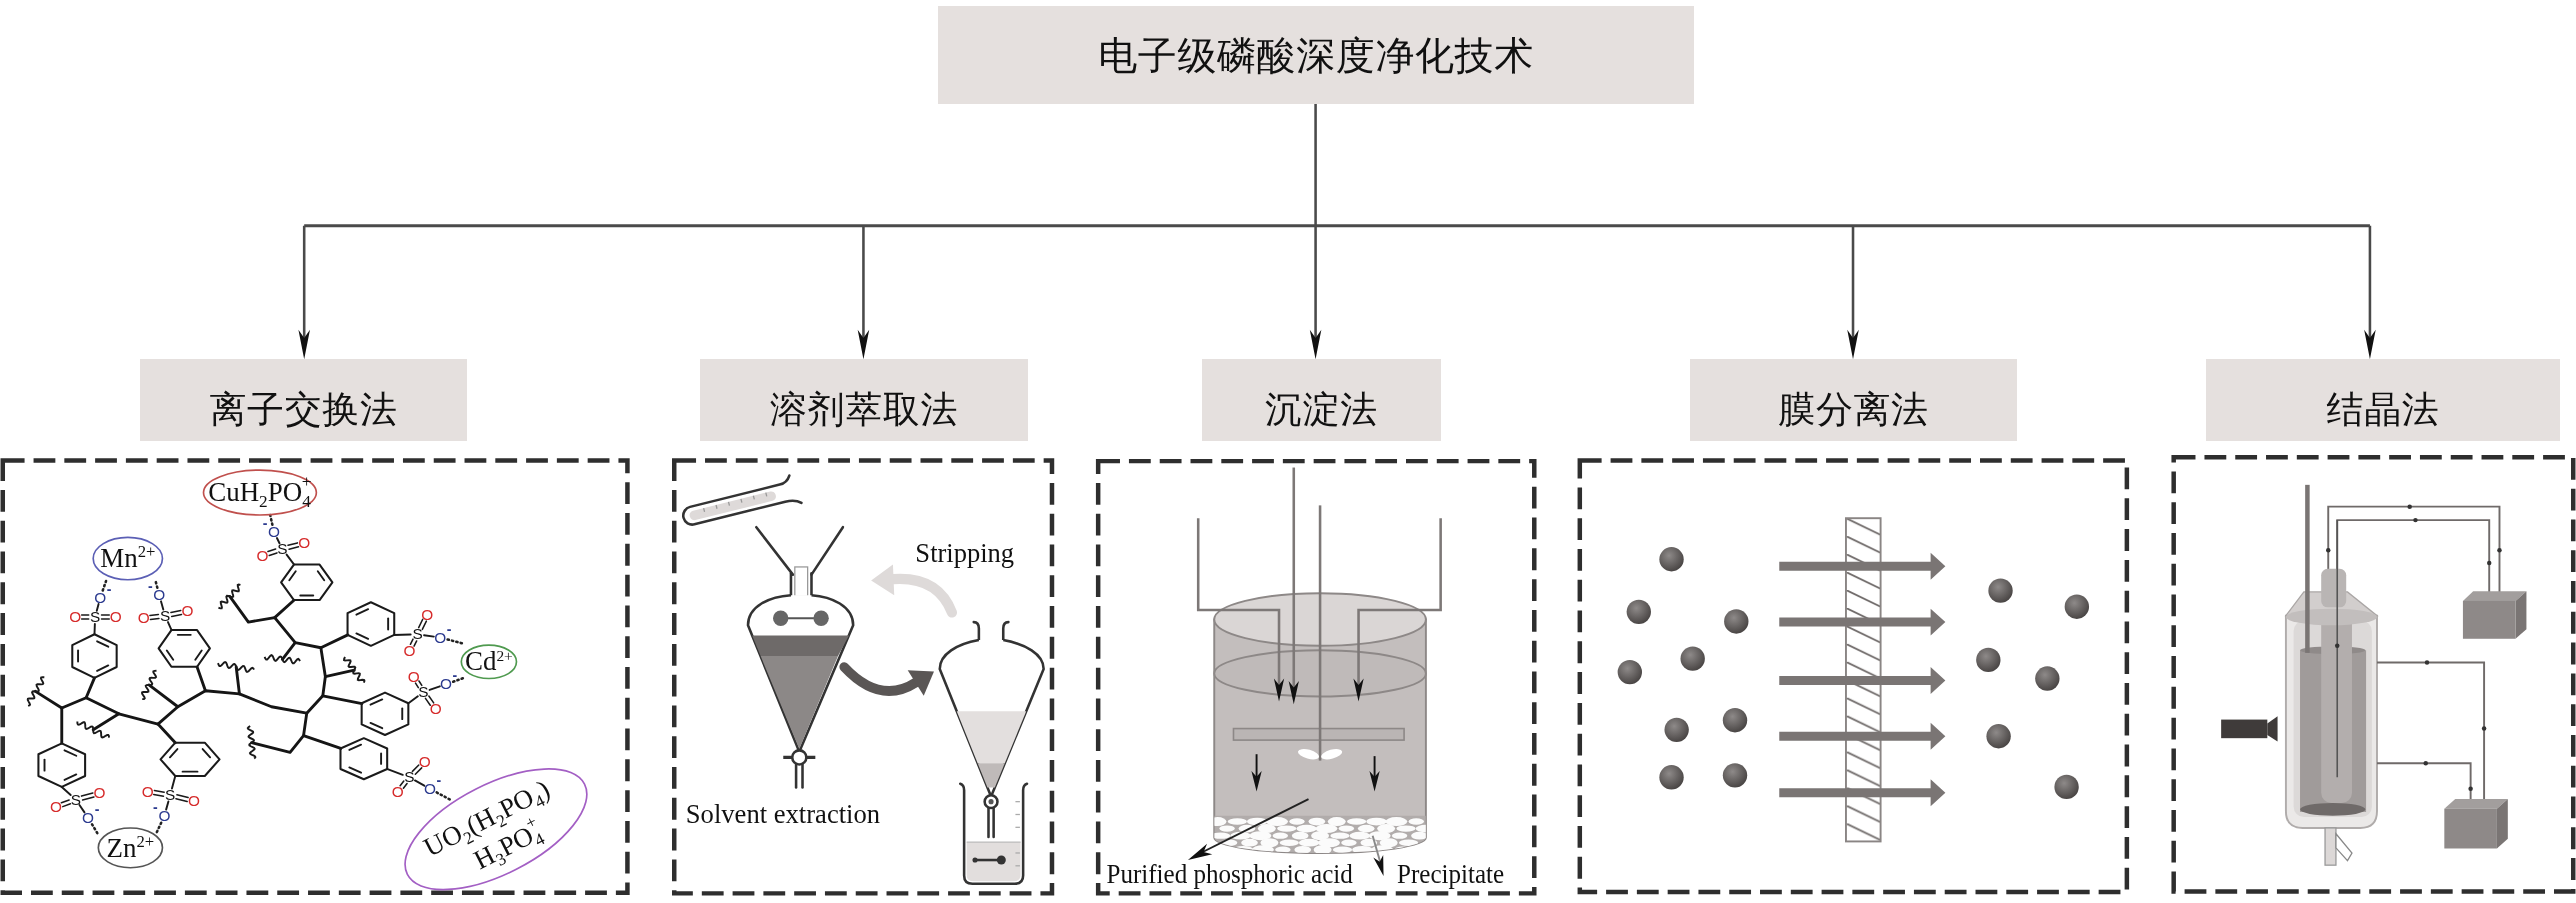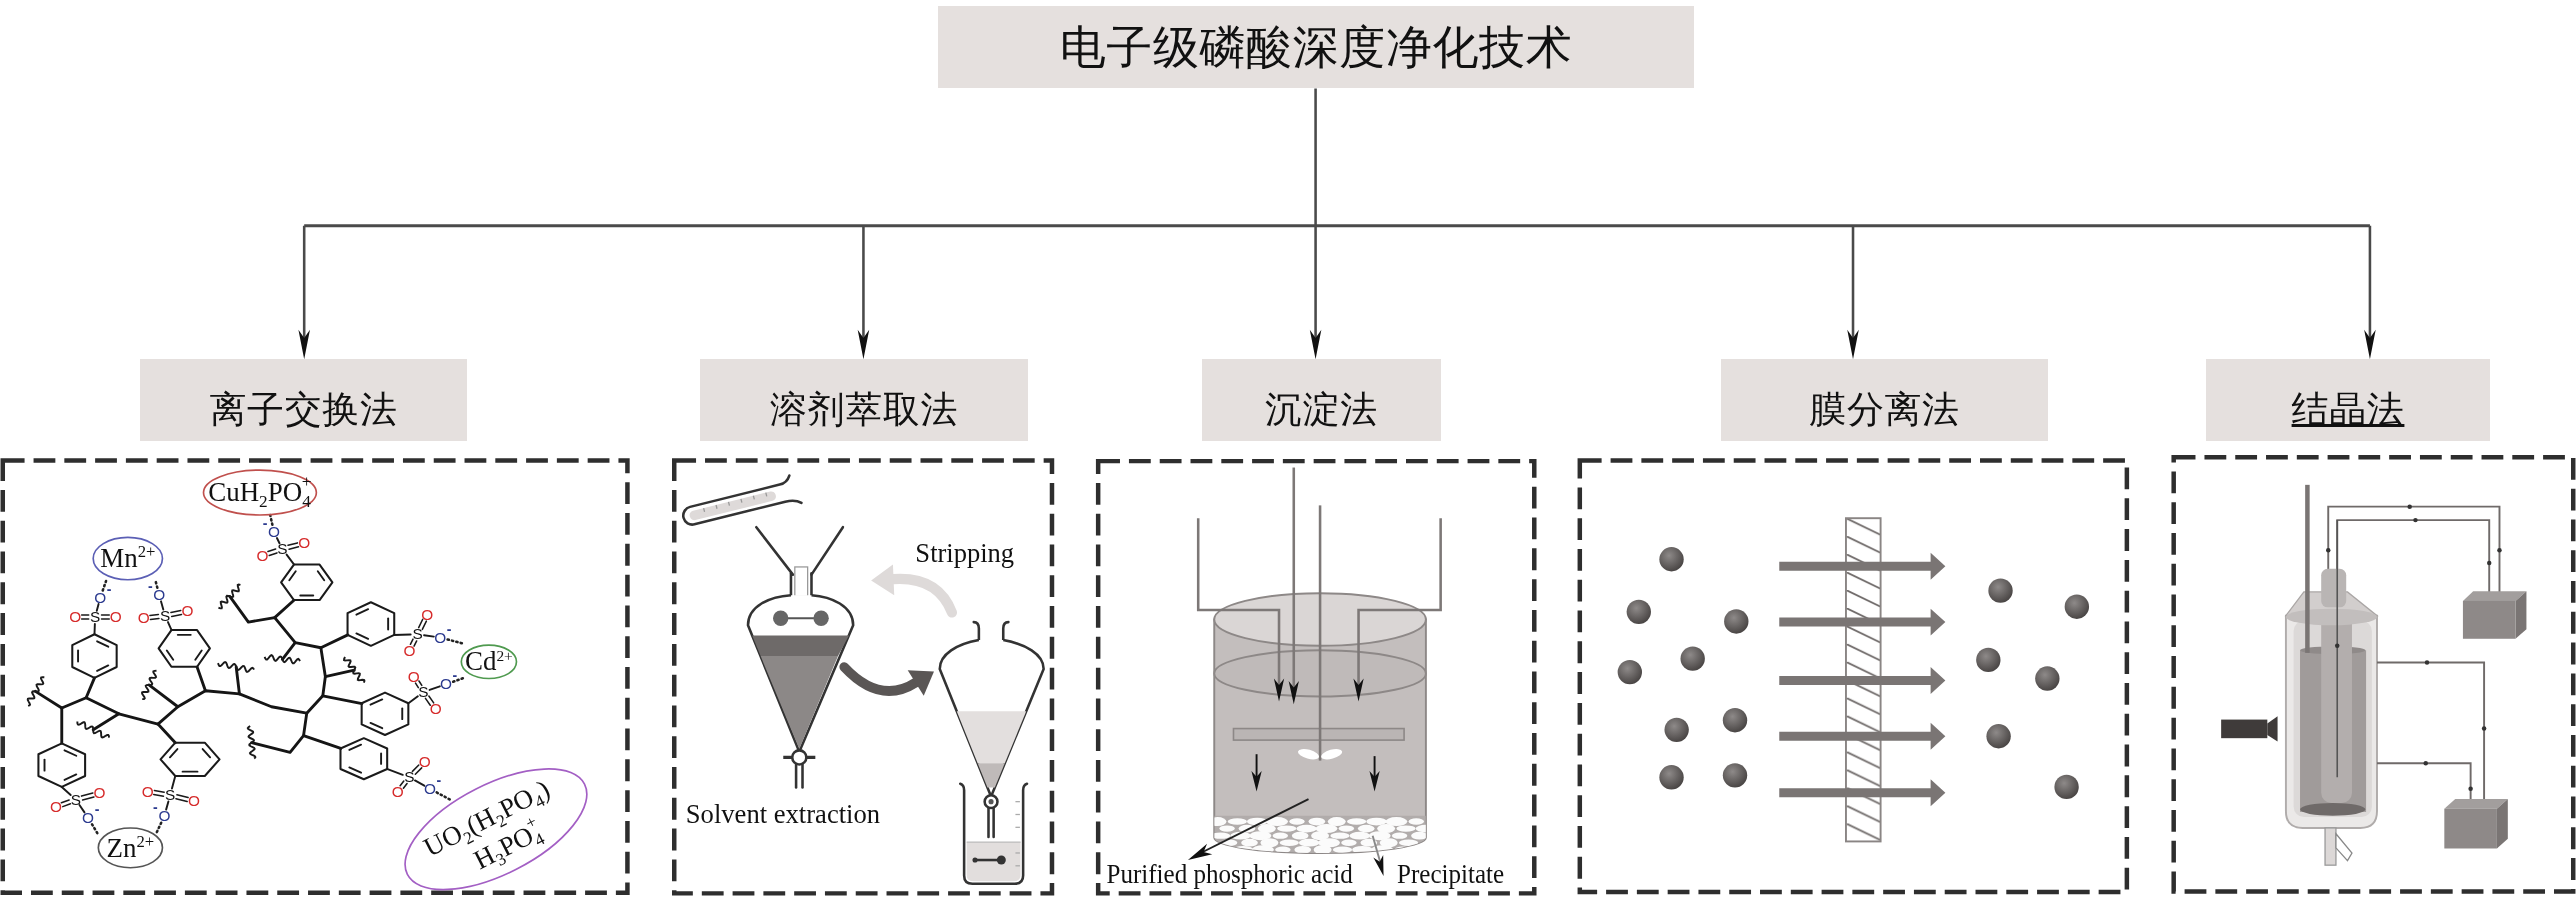--- a/index.html
+++ b/index.html
@@ -1,25 +1,25 @@
 <!DOCTYPE html>
 <html style="font-size:10.3px"><head>
 <meta charset="utf-8">
 <style>
 html,body{margin:0;padding:0;background:#ffffff;}
 #canvas{position:relative;width:2576px;height:903px;overflow:hidden;background:#ffffff;}
 #art{position:absolute;left:0;top:0;width:2576px;height:903px;}
 .label-box{position:absolute;background:#e5e0de;color:#111;display:flex;align-items:center;justify-content:center;font-family:"DejaVu Serif","Liberation Serif",serif;font-size:37px;line-height:1;letter-spacing:0.6px;z-index:2;box-sizing:border-box;}
-#title-box{left:938px;top:6.4px;width:756px;height:82px;font-size:46px;}
+#title-box{left:938px;top:6.4px;width:756px;height:98px;font-size:39px;}
 .method{top:359px;height:82px;padding-top:19px;}
 .m1{left:140px;width:327px;}
 .m2{left:700px;width:328px;align-items:center;}
 .m3{left:1202px;width:239px;}
-.m4{left:1690px;width:327px;margin-left:31px;}
-.m5{left:2206px;width:284px;text-decoration:underline;}
+.m4{left:1690px;width:327px;}
+.m5{left:2206px;width:354px;}
 svg text{font-family:"Liberation Serif","DejaVu Serif",serif;fill:#111;}
 .conn{stroke:#4a4a4a;stroke-width:4;fill:none;}
 .bus{stroke:#4a4a4a;stroke-width:5;fill:none;}
 .arrowhead{fill:#111;}
 .panel{fill:none;stroke:#2e2e2e;stroke-width:7;stroke-dasharray:34 14;}
 .bond{stroke:#151515;stroke-width:4.5;fill:none;stroke-linecap:round;stroke-linejoin:round;}
 .bond-thin{stroke:#1a1a1a;stroke-width:3;fill:none;stroke-linecap:round;}
 .ring{fill:none;stroke:#1a1a1a;stroke-width:3.2;stroke-linejoin:round;}
 .wiggle{fill:none;stroke:#1a1a1a;stroke-width:3;}
 .ion-ellipse{fill:none;stroke-width:2.6;}

